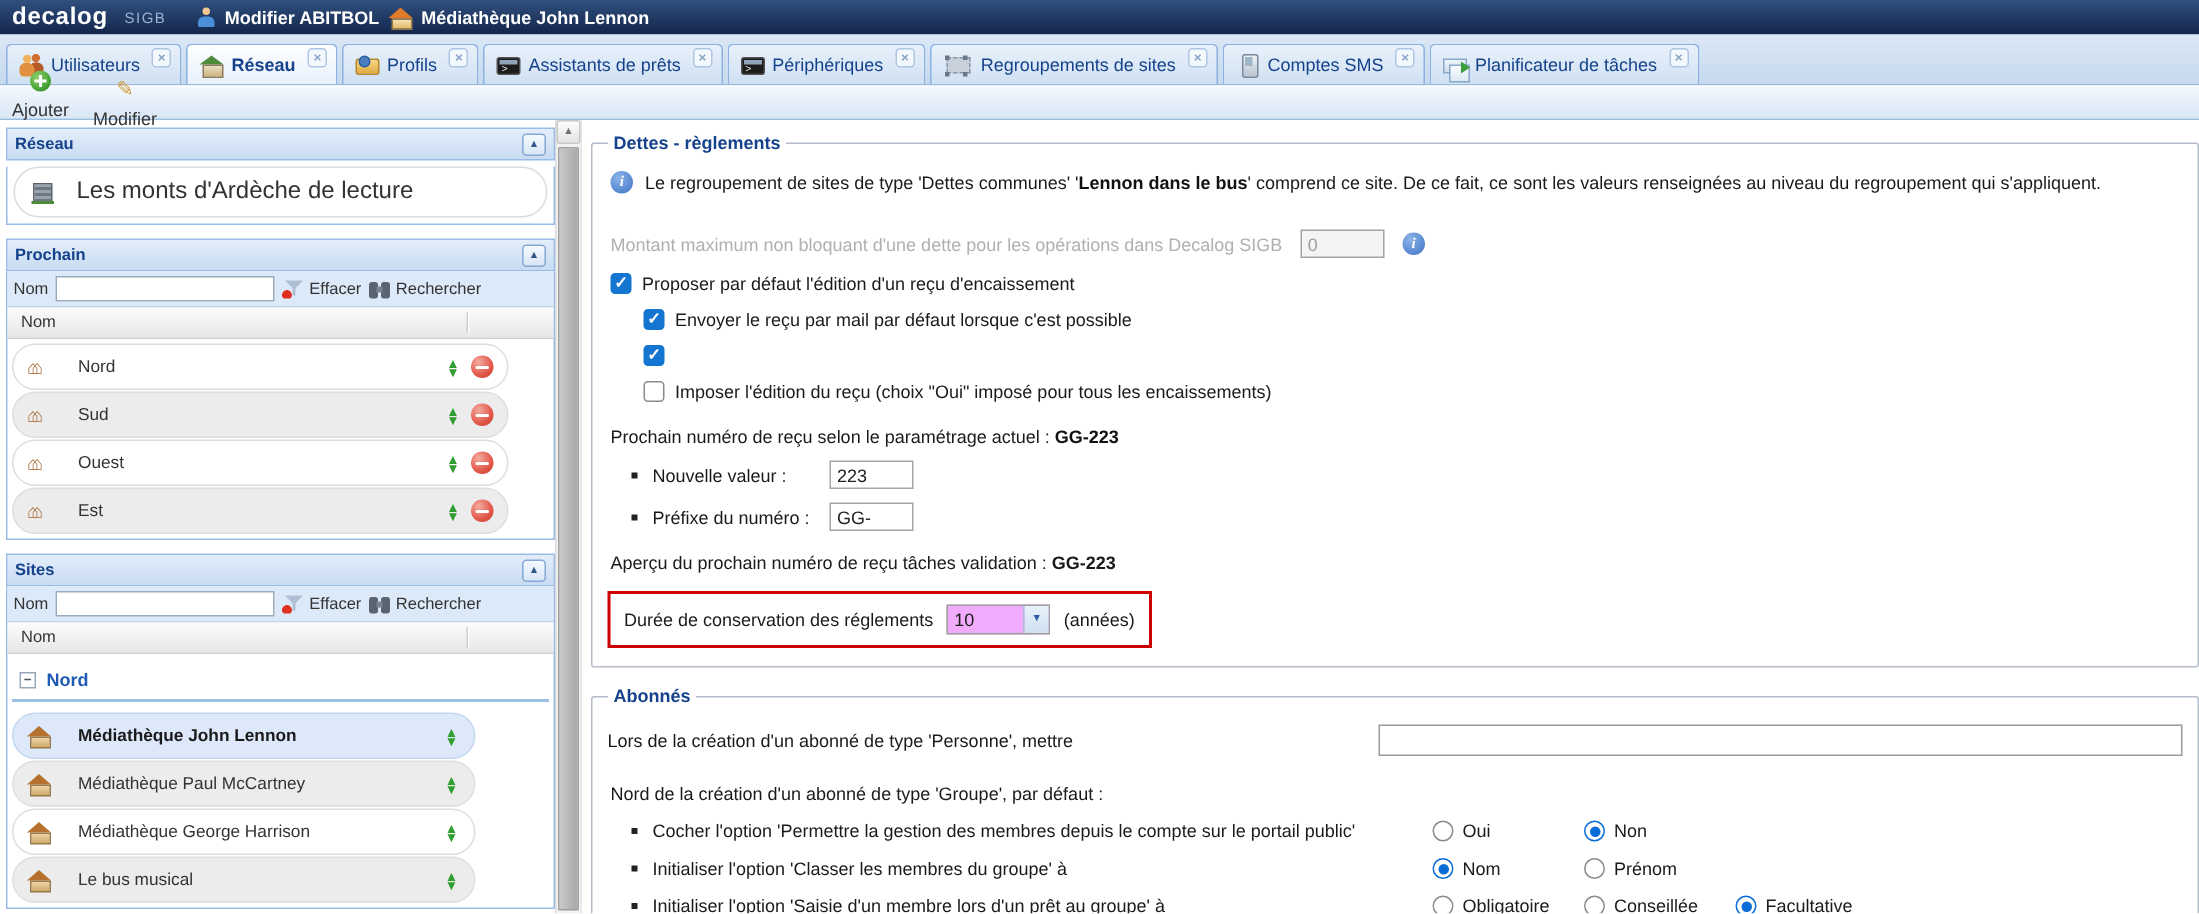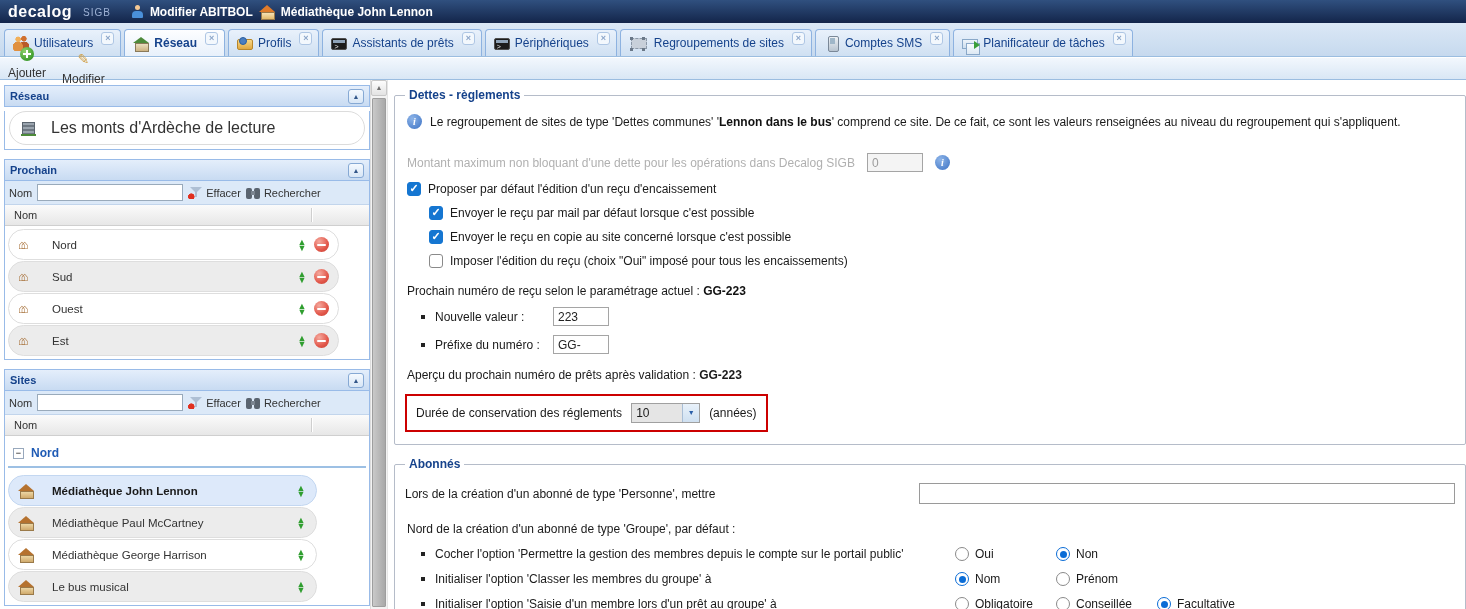--- a/index.html
+++ b/index.html
@@ -115,21 +115,21 @@
   .checkbox { width:14px; height:14px; flex:0 0 14px; border:1px solid #8a8a8a; border-radius:3px; background:#fff; position:relative; cursor:pointer; }
   .checkbox.on { background:#1576d1; border-color:#1576d1; }
   .checkbox.on::after { content:"\2713"; position:absolute; left:1.5px; top:-1px; color:#fff; font-size:11px; font-weight:bold; }
   .plain-row { margin:16px 0 0 2px; }
   .plain-row b, .info-row b { color:#111; }
   .bullet-row { display:flex; align-items:center; margin:9px 0 0 16px; }
   .bullet { width:4px; height:4px; background:#222; margin-right:10px; flex:0 0 4px; }
   .bullet-label { width:118px; }
   .apercu-row { margin:14px 0 0 2px; }
   .red-box { display:inline-flex; align-items:center; gap:9px; border:2px solid #cc0000; padding:7px 9px; margin:12px 0 0 0; }
-  .combo { display:inline-flex; height:20px; border:1px solid #a0a0a0; background:#e5e5e5; cursor:pointer; }
+  .combo { display:inline-flex; height:20px; border:1px solid #a0a0a0; background:#f0abfc; cursor:pointer; }
   .combo-text { width:50px; padding:2px 4px; font-size:12px; }
   .combo-trigger { width:17px; background:linear-gradient(#e8f1fa,#cfe0f1); border-left:1px solid #a9bed6; color:#2a5fa8; font-size:7px; text-align:center; line-height:18px; }
   .combo-trigger::before { content:"\25BC"; }
   .personne-row { display:flex; align-items:center; margin-top:10px; }
   .personne-input { margin-left:auto; width:536px; height:21px; border:1px solid #9a9a9a; font-family:inherit; font-size:12px; padding:0 4px; }
   .groupe-row { margin:18px 0 0 2px; }
   .option-row { display:flex; align-items:center; margin:11px 0 0 16px; }
   .option-label { flex:0 0 534px; display:flex; align-items:center; }
   .choices { display:flex; }
   .choice { display:flex; align-items:flex-start; gap:6px; min-width:101px; cursor:pointer; }
@@ -386,21 +386,20 @@
           <span>Proposer par défaut l'édition d'un reçu d'encaissement</span>
         </div>
       
         <div class="check-row ind">
           <span class="checkbox on"></span>
           <span>Envoyer le reçu par mail par défaut lorsque c'est possible</span>
         </div>
       
         <div class="check-row ind">
           <span class="checkbox on"></span>
-          <span>Envoyer le reçu en copie au site concerné lorsque c'est possible</span>
         </div>
       
         <div class="check-row ind">
           <span class="checkbox"></span>
           <span>Imposer l'édition du reçu (choix "Oui" imposé pour tous les encaissements)</span>
         </div>
       
 
       <div class="plain-row">
         <span>Prochain numéro de reçu selon le paramétrage actuel :</span>
@@ -412,21 +411,21 @@
         <span class="bullet-label">Nouvelle valeur :</span>
         <input class="small" value="223" style="">
       </div>
       <div class="bullet-row">
         <span class="bullet"></span>
         <span class="bullet-label">Préfixe du numéro :</span>
         <input class="small" value="GG-" style="">
       </div>
 
       <div class="apercu-row">
-        <span>Aperçu du prochain numéro de prêts après validation :</span>
+        <span>Aperçu du prochain numéro de reçu tâches validation :</span>
         <b>GG-223</b>
       </div>
 
       <div class="red-box">
         <span>Durée de conservation des réglements</span>
         <span class="combo">
           <span class="combo-text">10</span>
           <span class="combo-trigger"></span>
         </span>
         <span>(années)</span>

